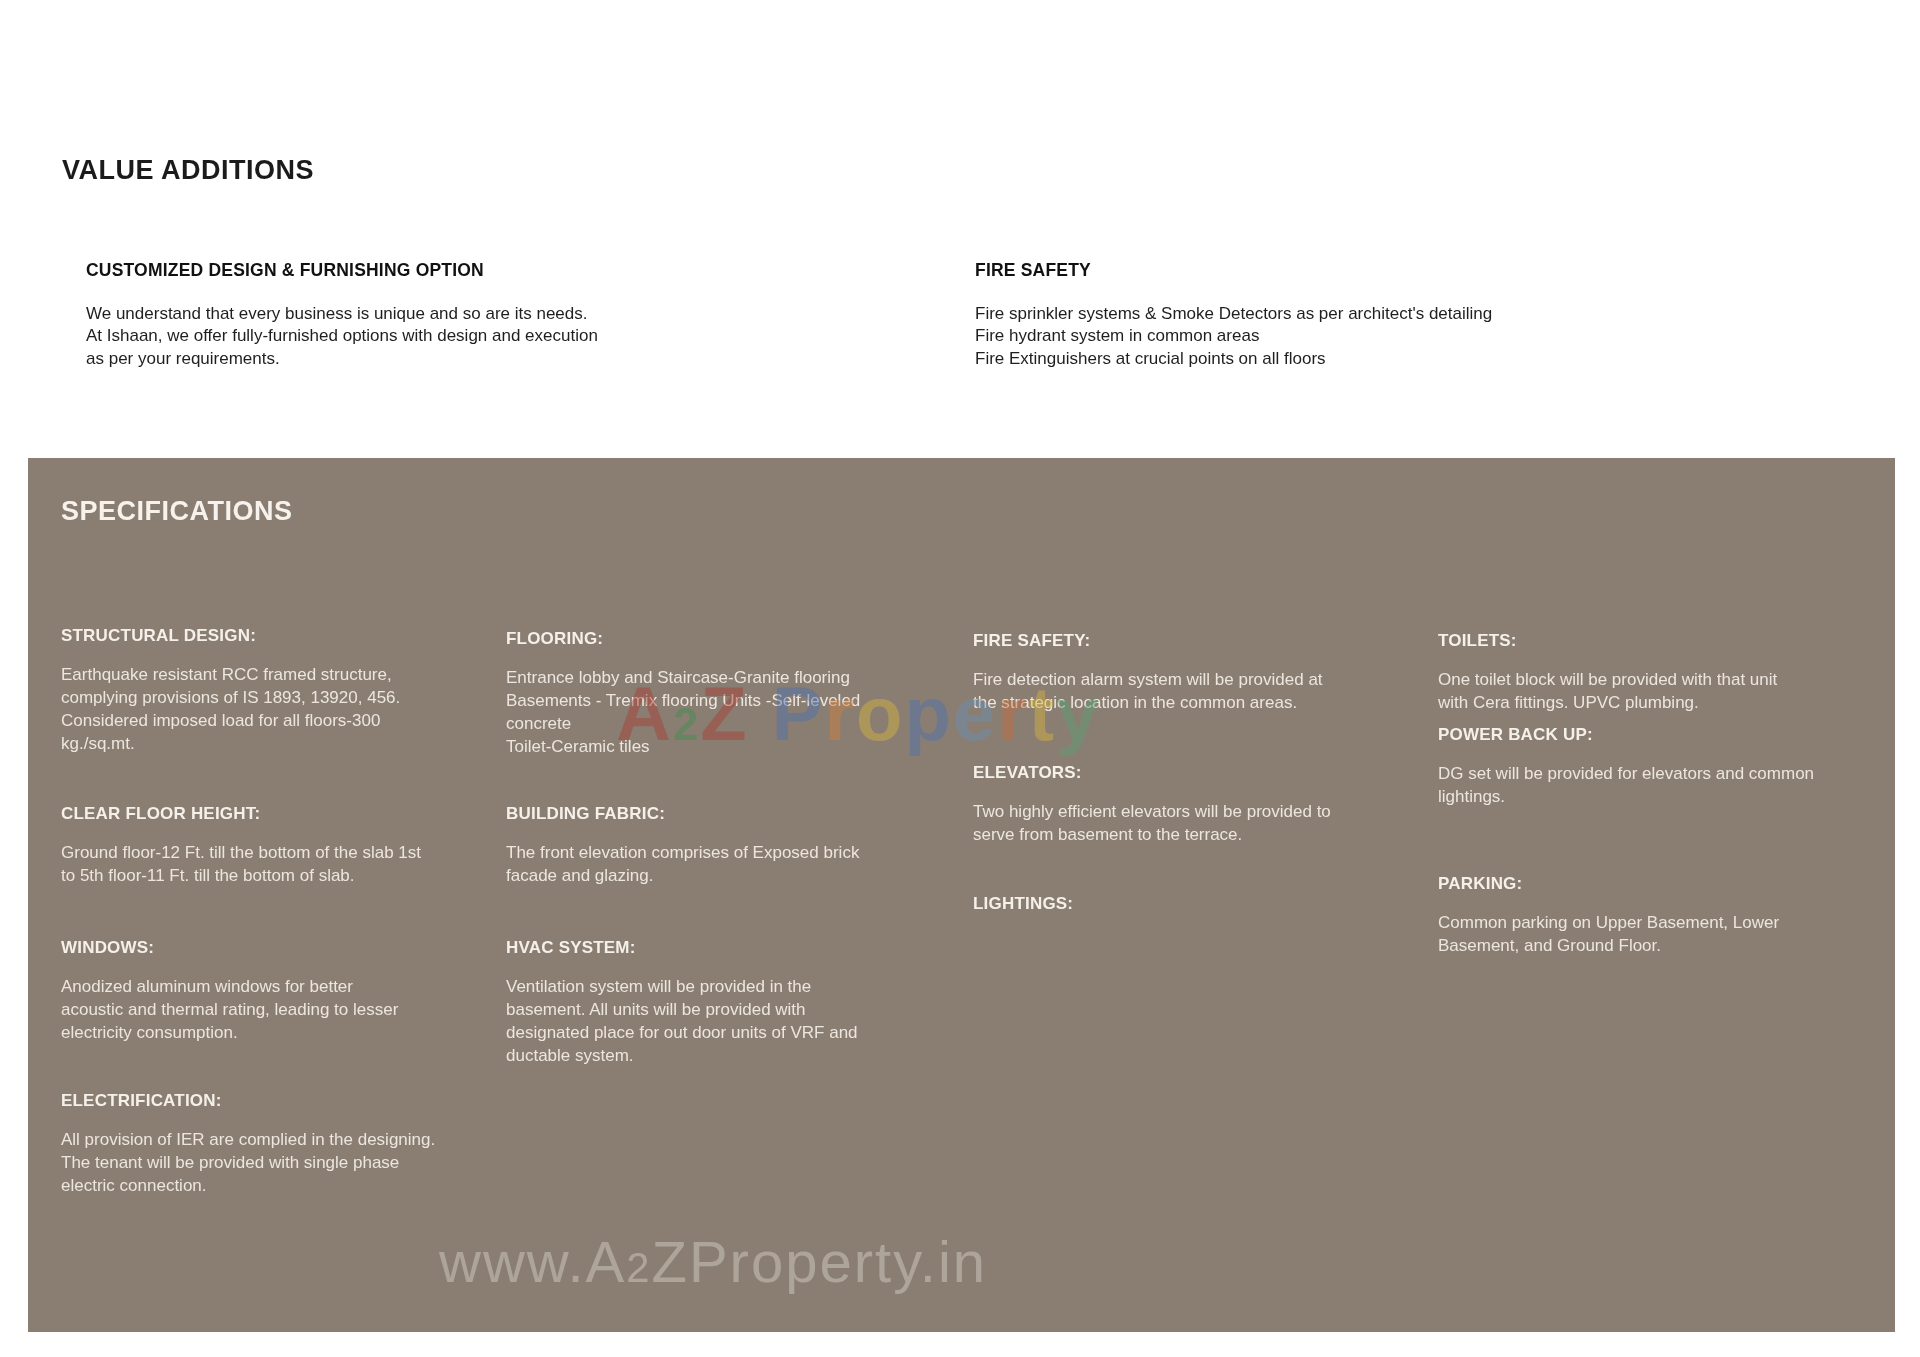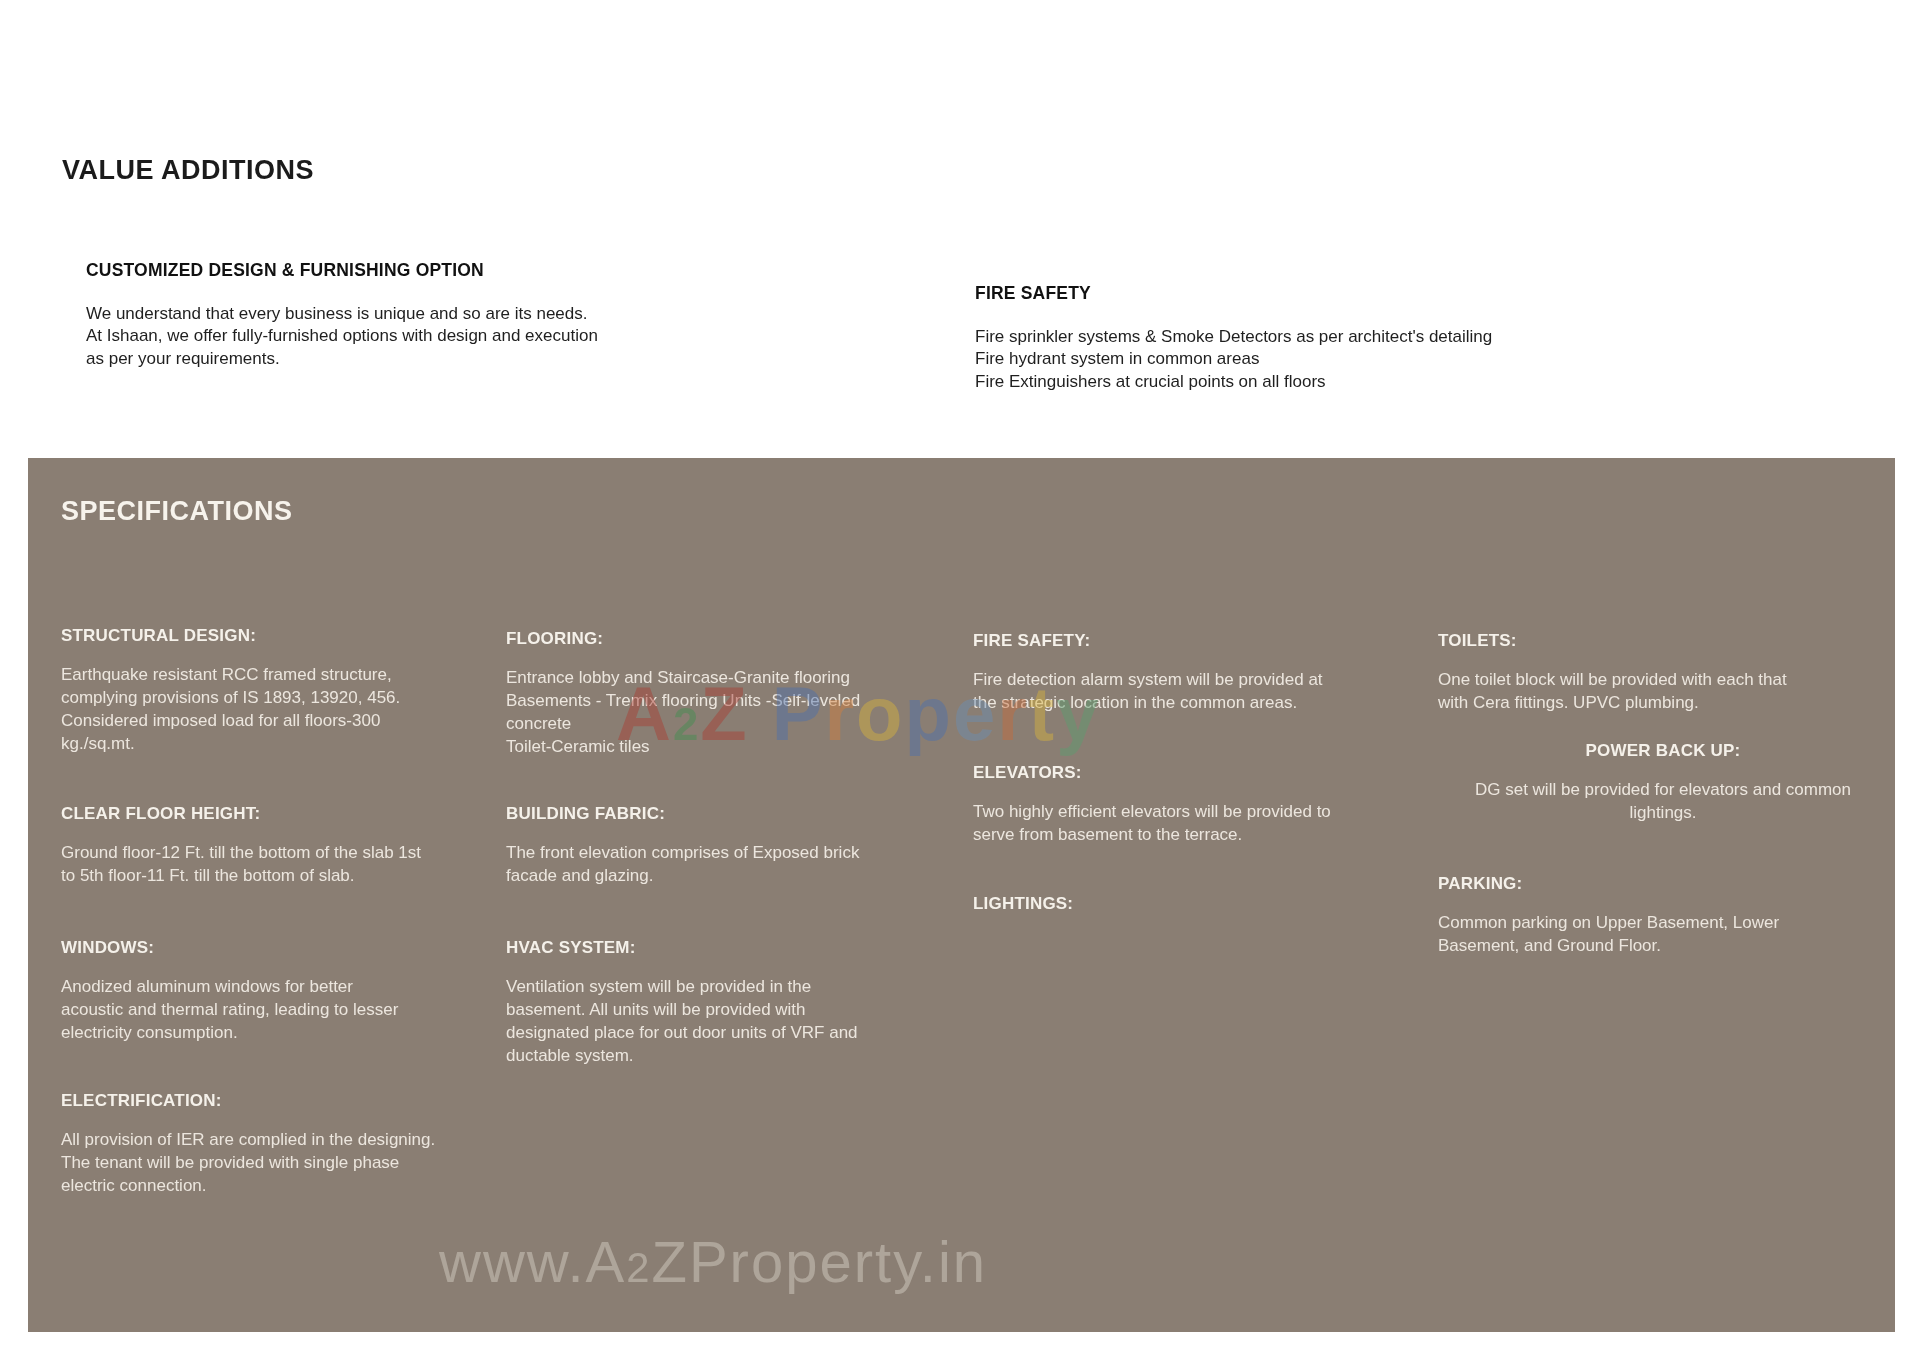--- a/index.html
+++ b/index.html
@@ -10,21 +10,21 @@
     font-family:"Liberation Sans","DejaVu Sans",sans-serif;
     overflow:hidden;
   }
   
   .va-title{
     position:absolute;left:62px;top:155px;
     font-size:27px;font-weight:bold;color:#1b1b1b;letter-spacing:.5px;margin:0;
   }
   .va-item{position:absolute;width:600px;}
   .va-item.left{left:62px;top:260px;margin-left:24px;}
-  .va-item.right{left:975px;top:260px;width:640px;margin-top:23px;}
+  .va-item.right{left:975px;top:260px;width:640px;}
   .va-heading{
     font-size:17.5px;font-weight:bold;color:#111;margin:0 0 22px 0;letter-spacing:.2px;
   }
   .va-body{
     font-size:17px;color:#1f1f1f;line-height:1.32;margin:0;white-space:pre-line;
   }
   
   .specs-panel{
     position:absolute;left:28px;top:458px;width:1867px;height:874px;
     background:#8a7e73;
@@ -41,21 +41,21 @@
     font-size:17px;color:#ece6de;line-height:1.35;margin:0;white-space:pre-line;
   }
   
   .c1{left:33px;width:438px;}
   .c2{left:478px;width:440px;}
   .c3{left:945px;width:445px;}
   .c4{left:1410px;width:450px;}
   .c1.i1{top:168px;} .c1.i2{top:346px;} .c1.i3{top:480px;} .c1.i4{top:633px;}
   .c2.i1{top:171px;} .c2.i2{top:346px;} .c2.i3{top:480px;}
   .c3.i1{top:173px;} .c3.i2{top:305px;} .c3.i3{top:436px;}
-  .c4.i1{top:173px;} .c4.i2{top:283px;text-align:center;} .c4.i3{top:416px;}
+  .c4.i1{top:173px;} .c4.i2{top:267px;} .c4.i3{top:416px;}
   
   .wm-brand{
     position:absolute;left:588px;top:212px;width:560px;
     font-size:76px;font-weight:bold;opacity:.45;
     letter-spacing:2px;white-space:nowrap;pointer-events:none;
   }
   .wm-brand span{display:inline-block;}
   .wm-brand .wm-small{font-size:.6em;vertical-align:baseline;}
   .wm-url{
     position:absolute;left:390px;top:770px;
@@ -142,21 +142,21 @@
       <h3 class="spec-heading">ELEVATORS:</h3>
       <p class="spec-body">Two highly efficient elevators will be provided to
 serve from basement to the terrace.</p>
     </div>
     <div class="spec-item c3 i3">
       <h3 class="spec-heading">LIGHTINGS:</h3>
     </div>
 
     <div class="spec-item c4 i1">
       <h3 class="spec-heading">TOILETS:</h3>
-      <p class="spec-body">One toilet block will be provided with each that
+      <p class="spec-body">One toilet block will be provided with that unit
 with Cera fittings. UPVC plumbing.</p>
     </div>
     <div class="spec-item c4 i2">
       <h3 class="spec-heading">POWER BACK UP:</h3>
       <p class="spec-body">DG set will be provided for elevators and common
 lightings.</p>
     </div>
     <div class="spec-item c4 i3">
       <h3 class="spec-heading">PARKING:</h3>
       <p class="spec-body">Common parking on Upper Basement, Lower

